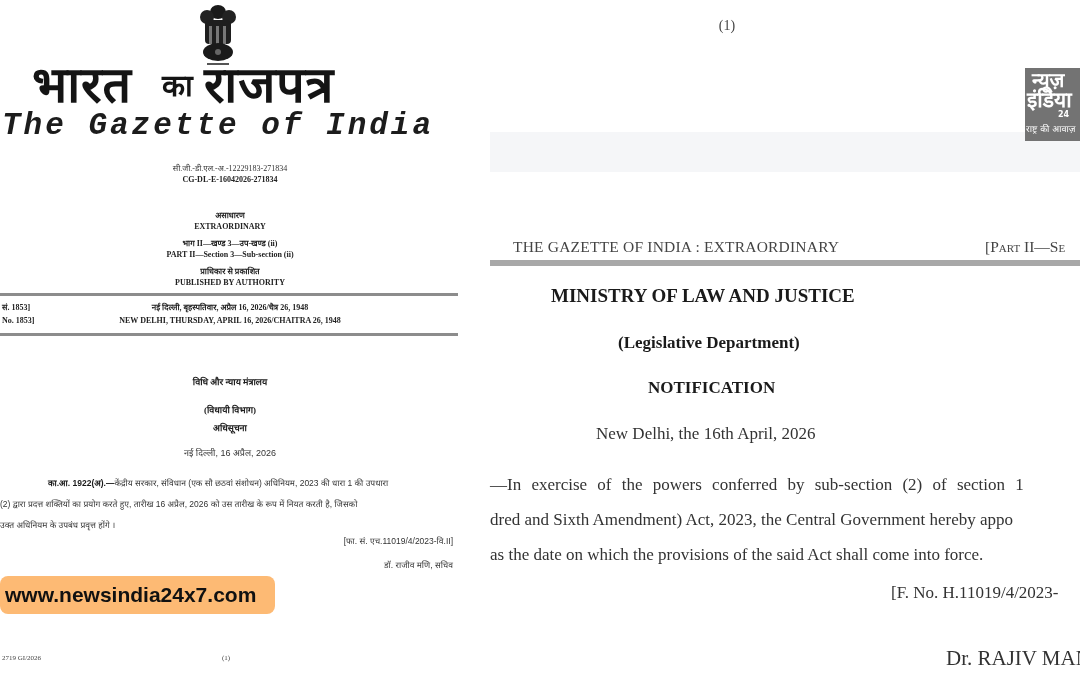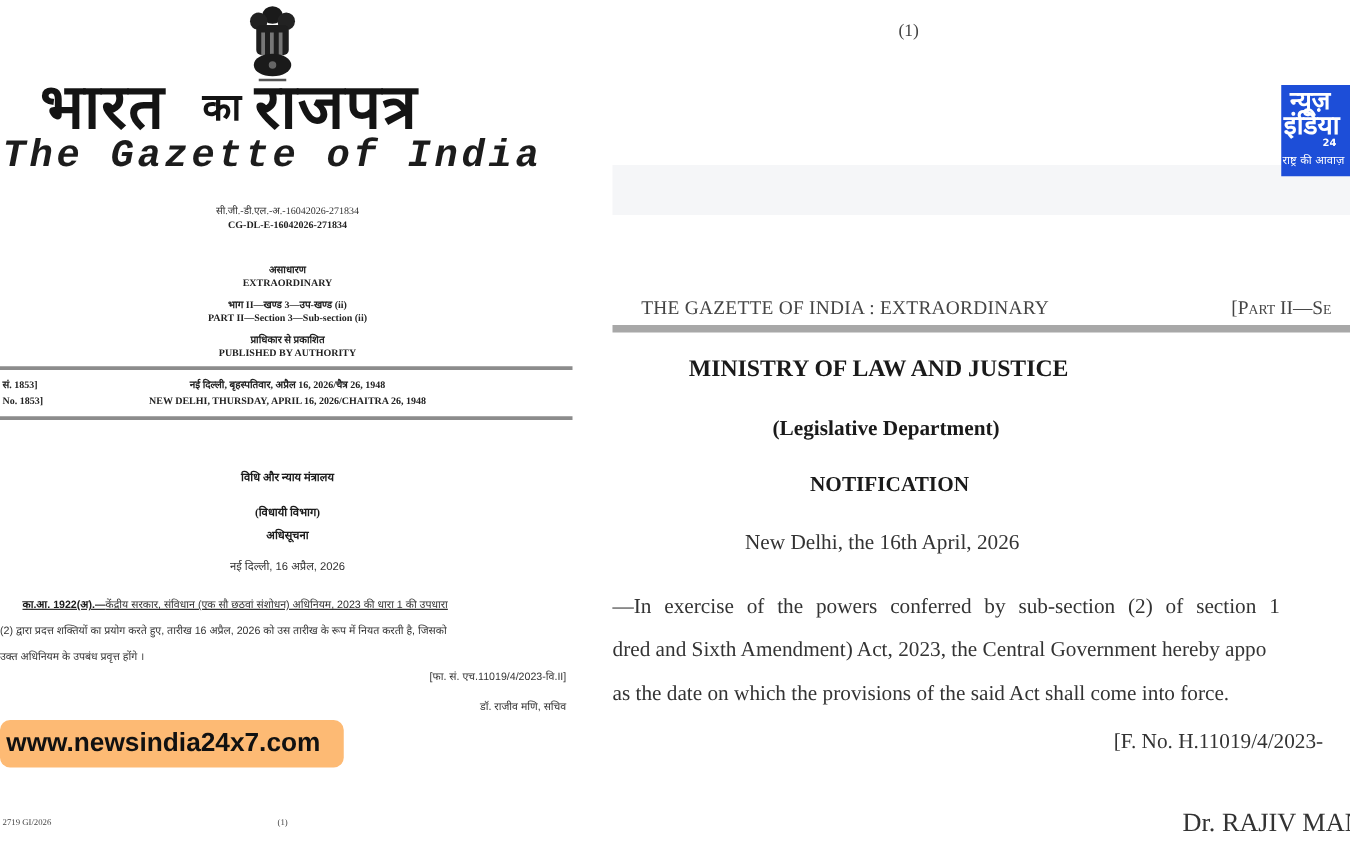--- a/index.html
+++ b/index.html
@@ -81,21 +81,21 @@
     }
 
     
     #right-page { left: 462px; top: 0; width: 618px; height: 675px; background: #fff; }
 
     #page-number-top { left: 712px; top: 18px; width: 30px; font-size: 14px; color: #444; }
 
     #gray-band { left: 490px; top: 132px; width: 590px; height: 40px; background: #f5f6f8; }
 
     #news-logo {
-      left: 1025px; top: 68px; width: 55px; height: 73px; background: #1d4ed8;
+      left: 1025px; top: 68px; width: 55px; height: 73px; background: #737373;
       overflow: hidden; color: #fff; font-family: "DejaVu Sans", sans-serif; font-weight: bold;
     }
     #news-logo .l1 { position: absolute; left: 7px; top: 0px; font-size: 20px; line-height: 24px; white-space: nowrap; }
     #news-logo .l2 { position: absolute; left: 2px; top: 20px; font-size: 21px; line-height: 24px; white-space: nowrap; }
     #news-logo .l3 { position: absolute; left: 33px; top: 42px; font-size: 8px; line-height: 10px; }
     #news-logo .l4 { position: absolute; left: 1px; top: 54px; font-size: 9px; line-height: 14px; font-weight: normal; white-space: nowrap; }
 
     #running-head {
       left: 513px; top: 238px; font-size: 15.5px; color: #444; letter-spacing: 0.2px; white-space: nowrap;
     }
@@ -133,21 +133,21 @@
   <rect x="30" y="24" width="3" height="18" fill="#777"></rect>
   <ellipse cx="25" cy="50" rx="15" ry="9" fill="#1a1a1a"></ellipse>
   <circle cx="25" cy="50" r="3" fill="#666"></circle>
   <rect x="14" y="61" width="22" height="2" fill="#555"></rect>
 </svg>
 
 <div id="masthead-hindi" class="abs"><span>भारत</span><span class="ka">का</span><span class="rajpatra">राजपत्र</span></div>
 
 <div id="masthead-english" class="abs">The Gazette of India</div>
 
-<div id="reg-hindi" class="abs center small-reg">सी.जी.-डी.एल.-अ.-16042026-271834</div>
+<div id="reg-hindi" class="abs center small-reg">सी.जी.-डी.एल.-अ.-12229183-271834</div>
 <div id="reg-english" class="abs center small-bold">CG-DL-E-16042026-271834</div>
 
 <div id="extra-hindi" class="abs center small-bold">असाधारण</div>
 <div id="extra-english" class="abs center small-bold">EXTRAORDINARY</div>
 <div id="part-hindi" class="abs center small-bold">भाग II—खण्ड 3—उप-खण्ड (ii)</div>
 <div id="part-english" class="abs center small-bold">PART II—Section 3—Sub-section (ii)</div>
 <div id="auth-hindi" class="abs center small-bold">प्राधिकार से प्रकाशित</div>
 <div id="auth-english" class="abs center small-bold">PUBLISHED BY AUTHORITY</div>
 
 <div id="issue-rule-top" class="abs rule-thick"></div>
@@ -156,21 +156,21 @@
 <div id="issue-date-hindi" class="abs center small-bold">नई दिल्ली, बृहस्पतिवार, अप्रैल 16, 2026/चैत्र 26, 1948</div>
 <div id="issue-date-english" class="abs center small-bold">NEW DELHI, THURSDAY, APRIL 16, 2026/CHAITRA 26, 1948</div>
 <div id="issue-rule-bottom" class="abs rule-thick"></div>
 
 <div id="ministry-hindi" class="abs center">विधि और न्याय मंत्रालय</div>
 <div id="dept-hindi" class="abs center">(विधायी विभाग)</div>
 <div id="notif-hindi" class="abs center">अधिसूचना</div>
 <div id="date-hindi" class="abs center">नई दिल्ली, 16 अप्रैल, 2026</div>
 
 <div id="body-hindi" class="abs">
-  <div class="line" style="padding-left:18px;text-decoration:underline;"><span class="lead">का.आ. 1922(अ).—</span><span>केंद्रीय सरकार, संविधान (एक सौ छठवां संशोधन) अधिनियम, 2023 की धारा 1 की उपधारा</span></div>
+  <div class="line" style="padding-left:48px;"><span class="lead">का.आ. 1922(अ).—</span><span>केंद्रीय सरकार, संविधान (एक सौ छठवां संशोधन) अधिनियम, 2023 की धारा 1 की उपधारा</span></div>
   <div class="line">(2) द्वारा प्रदत्त शक्तियों का प्रयोग करते हुए, तारीख 16 अप्रैल, 2026 को उस तारीख के रूप में नियत करती है, जिसको</div>
   <div class="line">उक्त अधिनियम के उपबंध प्रवृत्त होंगे ।</div>
 </div>
 
 <div id="fileno-hindi" class="abs">[फा. सं. एच.11019/4/2023-वि.II]</div>
 <div id="sign-hindi" class="abs">डॉ. राजीव मणि, सचिव</div>
 
 <div id="footer-code" class="abs">2719 GI/2026</div>
 <div id="footer-page" class="abs">(1)</div>
 

